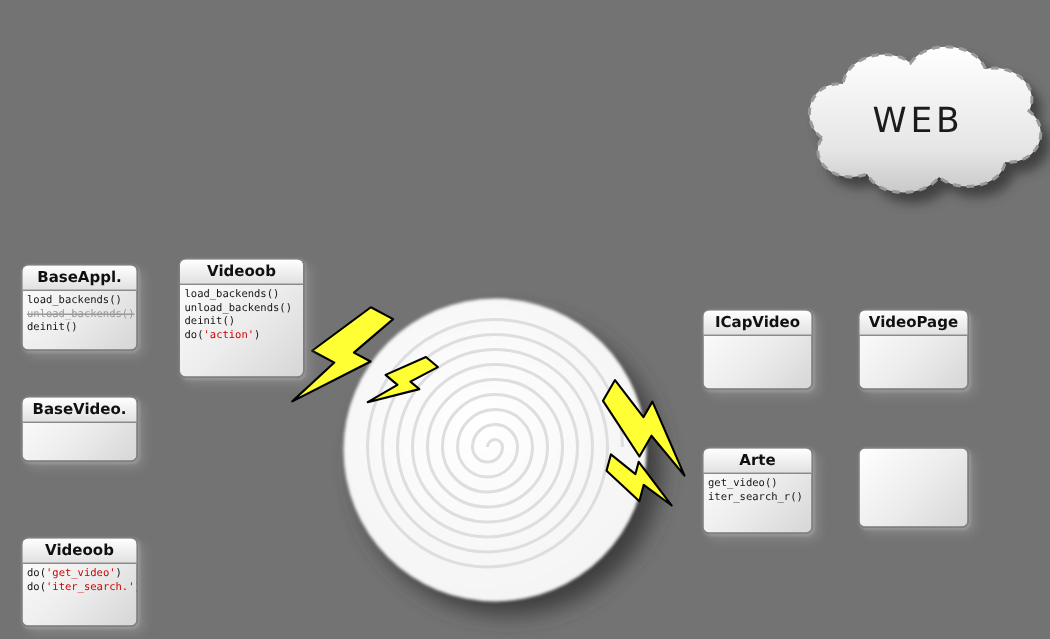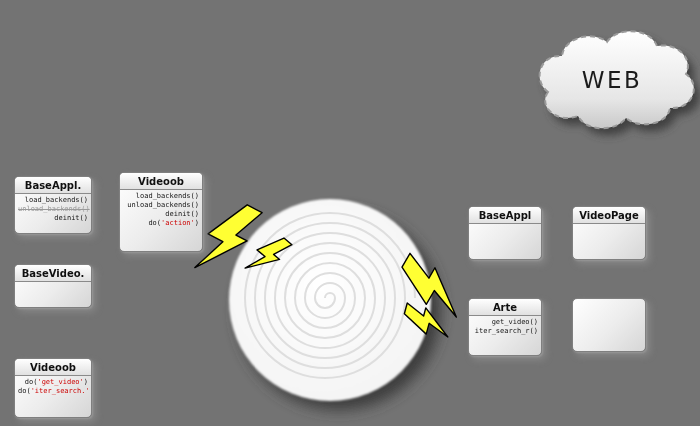--- a/index.html
+++ b/index.html
@@ -17,21 +17,21 @@
     box-shadow:4px 4px 7px rgba(160,160,160,0.45), 1px 1px 2px rgba(210,210,210,0.35);
     overflow:hidden;
   }
   .ctitle {
     font:bold 10px "DejaVu Sans", sans-serif;
     color:#101010; text-align:center;
     padding:3px 2px 2px 2px;
     border-bottom:1px solid #8a8a8a;
     background:linear-gradient(180deg,#ffffff,#e1e1e1);
   }
-  .cbody { padding:2px 3px;text-align:right; }
+  .cbody { padding:2px 3px; }
   .m {
     font:7px "DejaVu Sans Mono", monospace;
     color:#141414; line-height:9px; white-space:nowrap;
   }
   .m span { font:inherit; }
   .m.muted { color:#9a9a9a; text-decoration:line-through; }
   .red { color:#cc0000; }
 </style>
 </head>
 <body>
@@ -131,21 +131,21 @@
   <div class="cbox" style="left:14px;top:358px;width:76px;height:58px">
     <div class="ctitle">Videoob</div>
     <div class="cbody">
       <div class="m"><span>do(</span><span class="red">'get_video'</span><span>)</span></div>
       <div class="m"><span>do(</span><span class="red">'iter_search.'</span><span>)</span></div>
     </div>
   </div>
 
 
   <div class="cbox" style="left:468px;top:206px;width:72px;height:52px">
-    <div class="ctitle">BaseAppl</div>
+    <div class="ctitle">ICapVideo</div>
     <div class="cbody"></div>
   </div>
 
   <div class="cbox" style="left:468px;top:298px;width:72px;height:56px">
     <div class="ctitle">Arte</div>
     <div class="cbody">
       <div class="m">get_video()</div>
       <div class="m">iter_search_r()</div>
     </div>
   </div>

